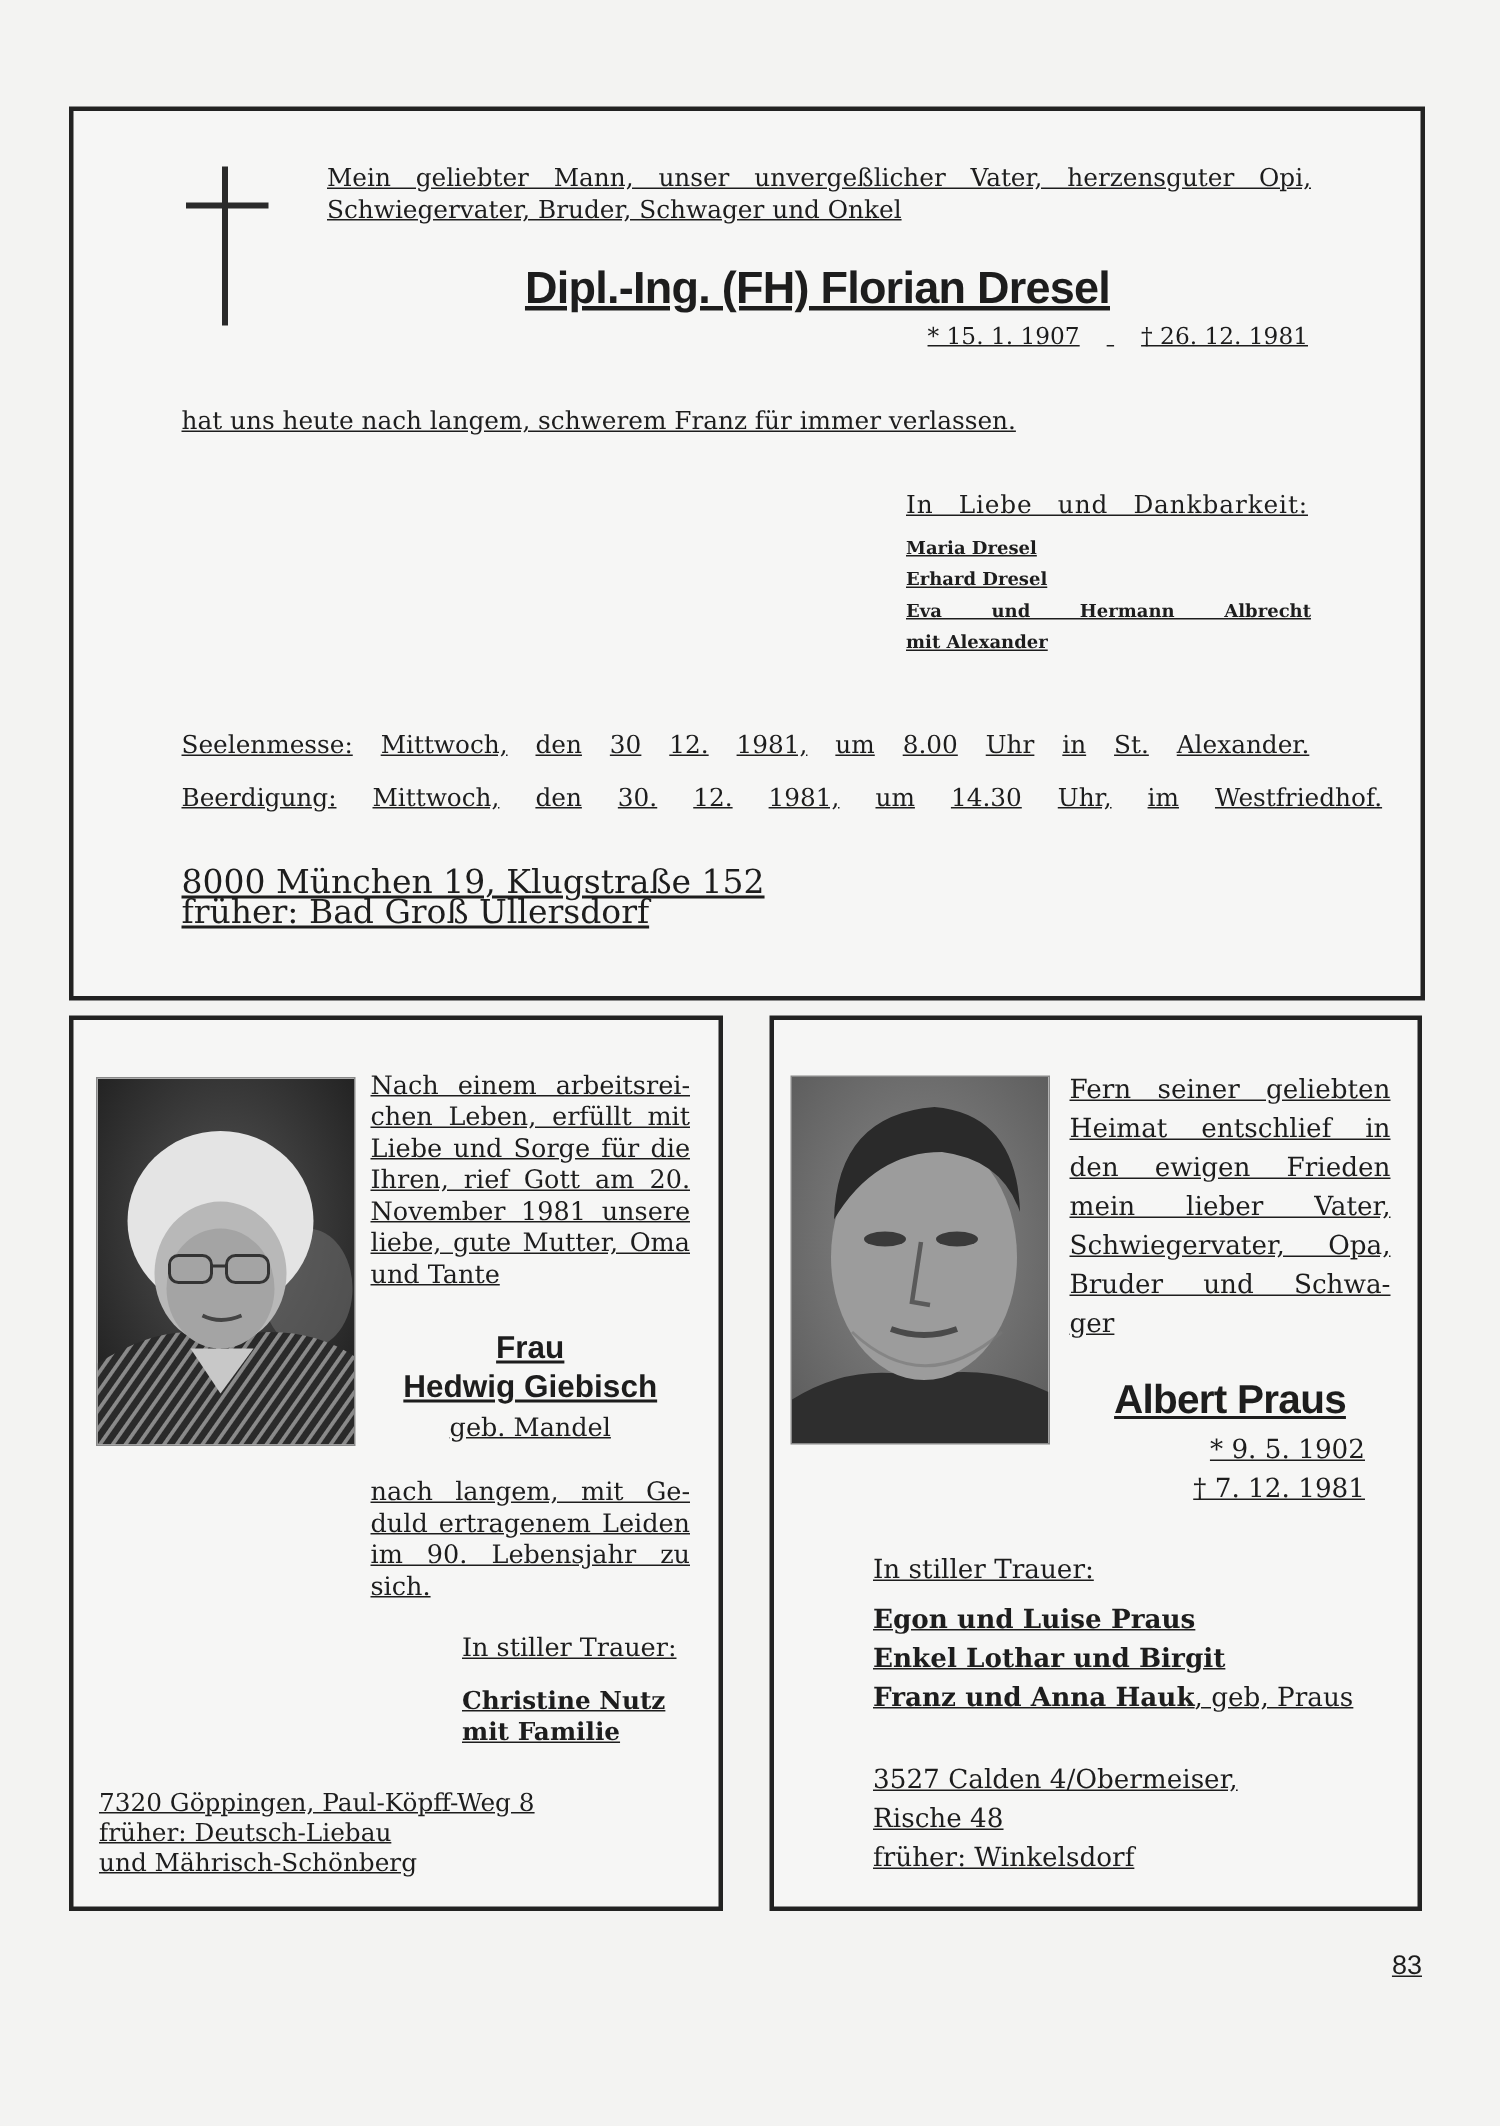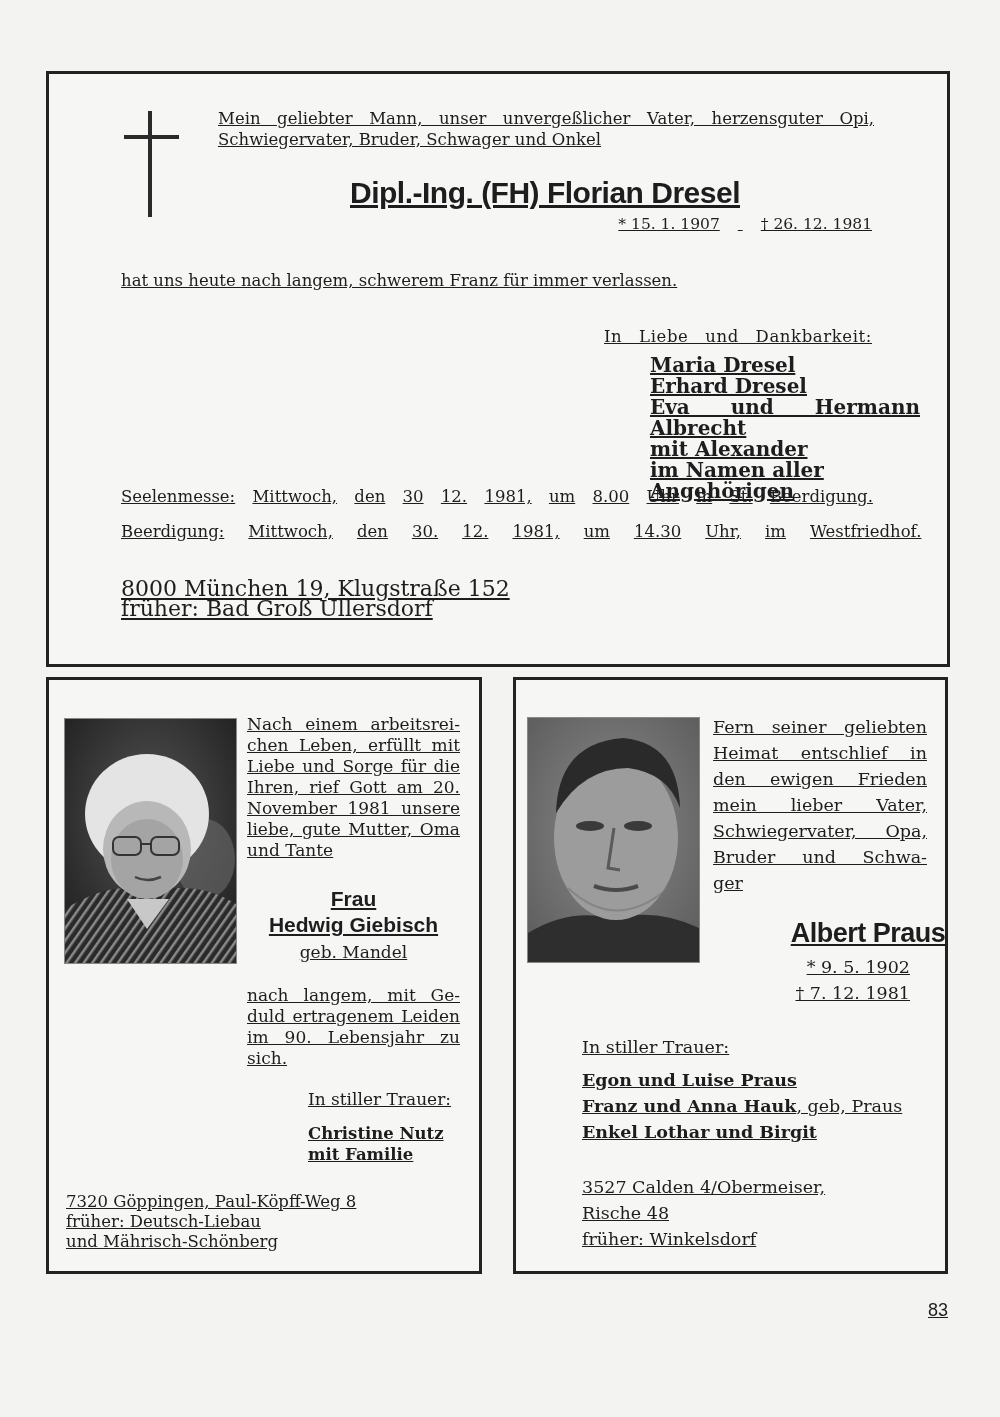--- a/index.html
+++ b/index.html
@@ -17,21 +17,21 @@
     
     #top-box { left: 46px; top: 71px; width: 904px; height: 596px; }
     .cross-v { position: absolute; left: 148px; top: 111px; width: 4px; height: 106px; background: #2a2a2a; }
     .cross-h { position: absolute; left: 124px; top: 135px; width: 55px; height: 4px; background: #2a2a2a; }
     .intro { left: 218px; top: 108px; width: 656px; font-size: 16.5px; line-height: 21px; text-align: justify; text-align-last: left; }
     .name-main { left: 200px; top: 176px; width: 690px; text-align: center; font-size: 30px; letter-spacing: -0.5px; }
     .dates-main { left: 200px; top: 215px; width: 690px; text-align: right; font-size: 15.5px; }
     .dates-main span { margin: 0 18px; }
     .left-text { left: 121px; top: 271px; font-size: 16.5px; }
     .thanks { left: 604px; top: 327px; width: 268px; font-size: 16.5px; letter-spacing: 0.6px; }
-    .family { left: 604px; top: 355px; width: 270px; font-size: 20px; font-weight: bold; line-height: 21px; margin-left: 46px; }
+    .family { left: 604px; top: 355px; width: 270px; font-size: 12px; font-weight: bold; line-height: 21px; }
     .family div:nth-child(3) { word-spacing: 5px; }
     .service { left: 121px; width: 752px; font-size: 16.5px; display: flex; justify-content: space-between; }
     .addr { left: 121px; top: 579px; font-size: 22px; line-height: 20px; }
     
     #left-box { left: 46px; top: 677px; width: 436px; height: 597px; }
     #right-box { left: 513px; top: 677px; width: 435px; height: 597px; }
     .photo { position: absolute; overflow: hidden; border: 1px solid #888; }
     .body-txt { font-size: 17px; line-height: 21px; text-align: justify; text-align-last: justify; }
     .body-txt div { text-align: justify; text-align-last: justify; }
     .body-txt div.last { text-align-last: left; }
@@ -56,36 +56,35 @@
 </div>
 
 <div class="abs left-text">hat uns heute nach langem, schwerem Franz für immer verlassen.</div>
 
 <div class="abs thanks" style="text-align:justify;text-align-last:justify;">In Liebe und Dankbarkeit:</div>
 <div class="abs family">
   <div>Maria Dresel</div>
   <div>Erhard Dresel</div>
   <div style="text-align:justify;text-align-last:justify;">Eva und Hermann Albrecht</div>
   <div>mit Alexander</div>
-  <div>im Namen aller Angehörigen</div>
 </div>
 
 <div class="abs service" style="top:487px;">
   <span>Seelenmesse:</span>
   <span>Mittwoch,</span>
   <span>den</span>
   <span>30</span>
   <span>12.</span>
   <span>1981,</span>
   <span>um</span>
   <span>8.00</span>
   <span>Uhr</span>
   <span>in</span>
   <span>St.</span>
-  <span>Beerdigung.</span>
+  <span>Alexander.</span>
 </div>
 <div class="abs service" style="top:522px;gap:24px;">
   <span>Beerdigung:</span>
   <span>Mittwoch,</span>
   <span>den</span>
   <span>30.</span>
   <span>12.</span>
   <span>1981,</span>
   <span>um</span>
   <span>14.30</span>
@@ -187,31 +186,31 @@
 <div class="abs body-txt" style="left:713px; top:714px; width:214px; font-size:17.5px; line-height:26px;">
   <div>Fern seiner geliebten</div>
   <div>Heimat entschlief in</div>
   <div>den ewigen Frieden</div>
   <div>mein lieber Vater,</div>
   <div>Schwiegervater, Opa,</div>
   <div>Bruder und Schwa-</div>
   <div class="last">ger</div>
 </div>
 
-<div class="abs sans-bold" style="left:700px; top:918px; width:240px; text-align:center; font-size:27px; letter-spacing:-0.5px;margin-left:48px;">Albert Praus</div>
+<div class="abs sans-bold" style="left:700px; top:918px; width:240px; text-align:center; font-size:27px; letter-spacing:-0.5px;">Albert Praus</div>
 <div class="abs" style="left:730px; top:954px; width:180px; text-align:right; font-size:17.5px; line-height:26px;">
   <div>* 9. 5. 1902</div>
   <div>† 7. 12. 1981</div>
 </div>
 
 <div class="abs" style="left:582px; top:1037px; font-size:17.5px;">In stiller Trauer:</div>
 <div class="abs" style="left:582px; top:1067px; font-size:17.5px; line-height:26px;">
   <div><b>Egon und Luise Praus</b></div>
+  <div><b>Enkel Lothar und Birgit</b></div>
   <div><b>Franz und Anna Hauk</b><span>, geb, Praus</span></div>
-  <div><b>Enkel Lothar und Birgit</b></div>
 </div>
 
 <div class="abs" style="left:582px; top:1174px; font-size:17.5px; line-height:26px;">
   <div>3527 Calden 4/Obermeiser,</div>
   <div>Rische 48</div>
   <div>früher: Winkelsdorf</div>
 </div>
 
 <div class="abs page-num">83</div>
 

